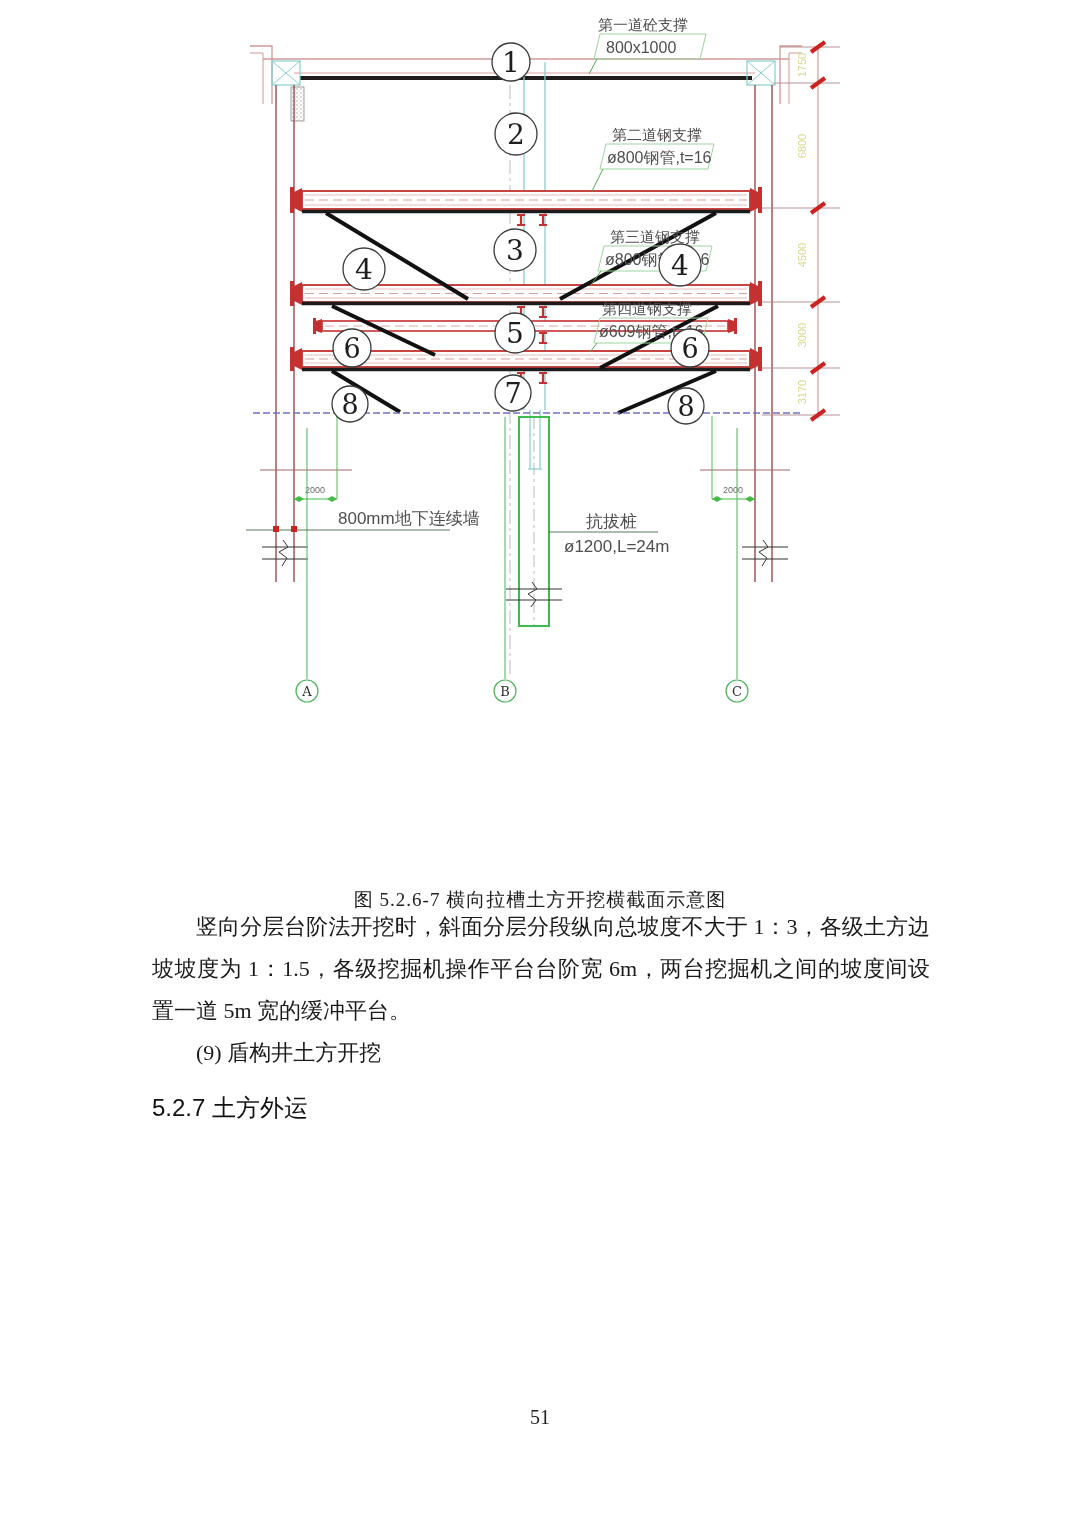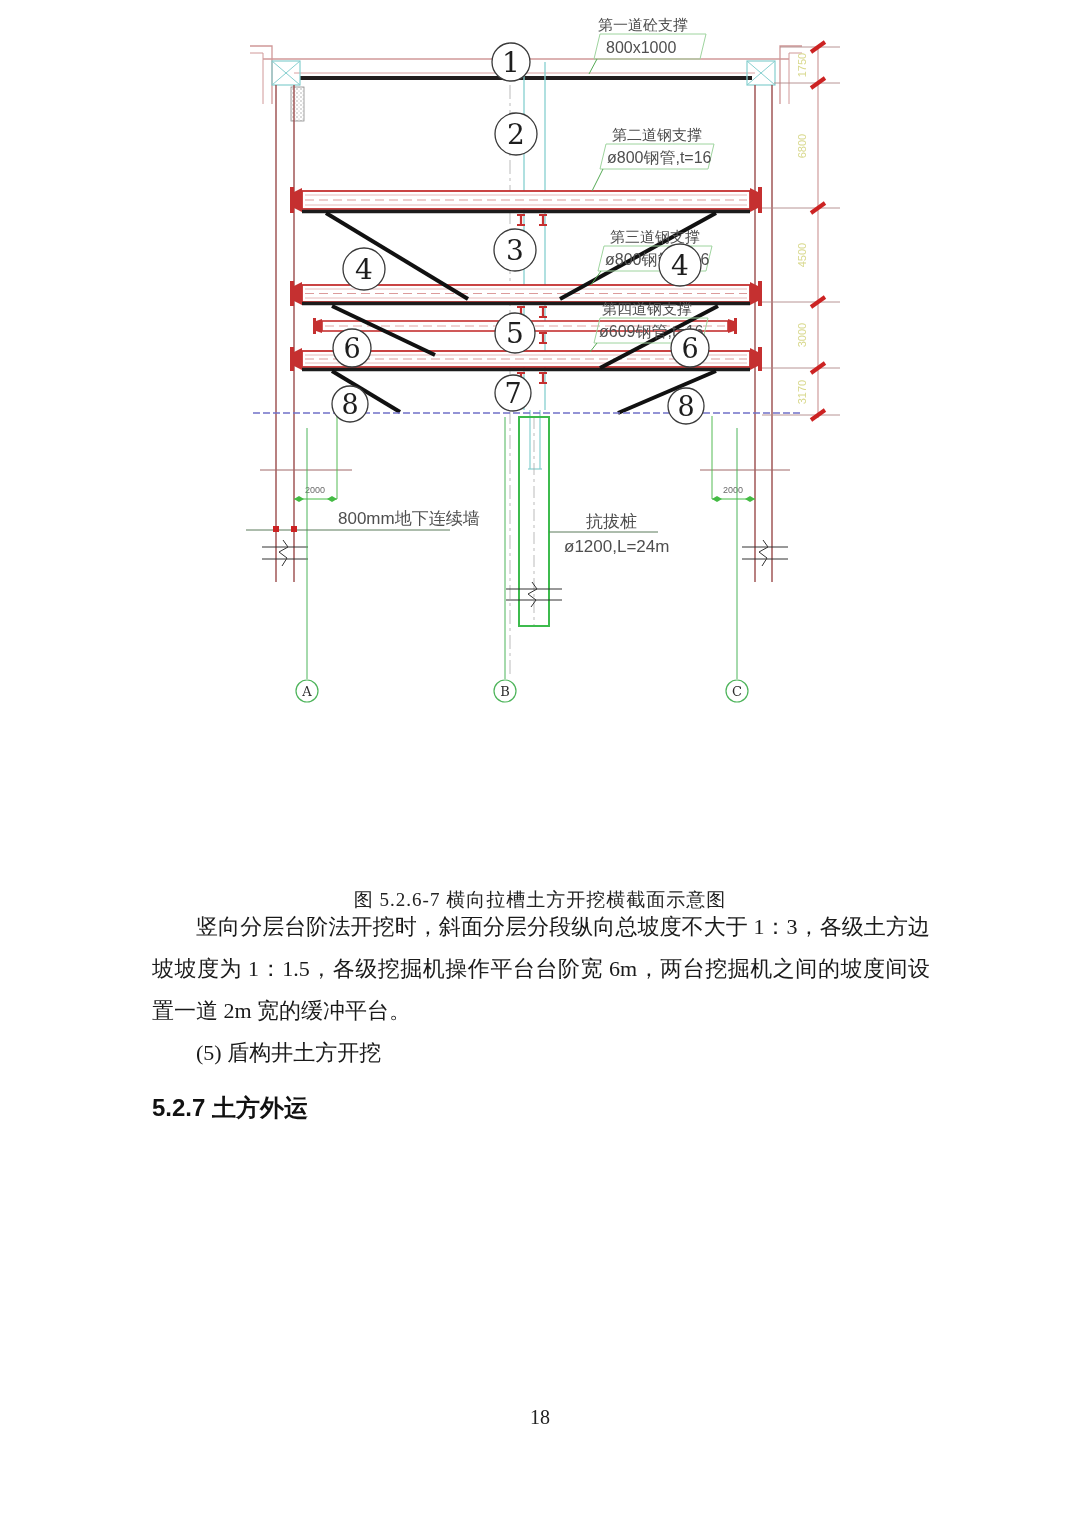--- a/index.html
+++ b/index.html
@@ -13,21 +13,21 @@
     position:absolute;top:872px;left:0;width:1080px;text-align:center;
     font-size:19px;color:#222;letter-spacing:1px;margin-top:15px;
   }
   .body-text{
     position:absolute;top:906px;left:152px;width:778px;
     font-size:22px;line-height:42px;text-align:justify;color:#1a1a1a;
   }
   .body-text p{margin:0;text-indent:2em;}
   .section-heading{
     margin:12px 0 4px 0;font-family:"Liberation Sans", sans-serif;
-    font-weight:bold;font-size:24px;line-height:44px;text-align:left;color:#111;
+    font-weight:normal;font-size:24px;line-height:44px;text-align:left;color:#111;
   }
   .page-number{
     position:absolute;top:1406px;left:0;width:1080px;text-align:center;
     font-size:20px;color:#222;
   }
   
   .cadlabel{font-family:"Liberation Sans", sans-serif;fill:#4f4f4f;}
   .circnum{font-family:"DejaVu Serif", serif;fill:#1e1e1e;}
   .gridletter{font-family:"DejaVu Serif", serif;fill:#2c2c2c;}
   .dimtext{font-family:"Liberation Sans", sans-serif;fill:#6a6a6a;}
@@ -315,20 +315,20 @@
       <g>
         <circle cx="686" cy="566" r="18" fill="#ffffff" stroke="#3a3a3a" stroke-width="1.3"></circle>
         <text class="circnum" x="686" y="576" font-size="27" text-anchor="middle">8</text>
       </g>
     </g>
   </svg>
 
   <div class="figure-caption">图 5.2.6-7 横向拉槽土方开挖横截面示意图</div>
 
   <div class="body-text">
-    <p>竖向分层台阶法开挖时，斜面分层分段纵向总坡度不大于 1：3，各级土方边坡坡度为 1：1.5，各级挖掘机操作平台台阶宽 6m，两台挖掘机之间的坡度间设置一道 2m 宽的缓冲平台。</p>
-    <p>(5) 盾构井土方开挖</p>
+    <p>竖向分层台阶法开挖时，斜面分层分段纵向总坡度不大于 1：3，各级土方边坡坡度为 1：1.5，各级挖掘机操作平台台阶宽 6m，两台挖掘机之间的坡度间设置一道 5m 宽的缓冲平台。</p>
+    <p>(9) 盾构井土方开挖</p>
     <h2 class="section-heading">5.2.7 土方外运</h2>
   </div>
 
-  <div class="page-number">18</div>
+  <div class="page-number">51</div>
 
 </div>
 
 </body></html>

